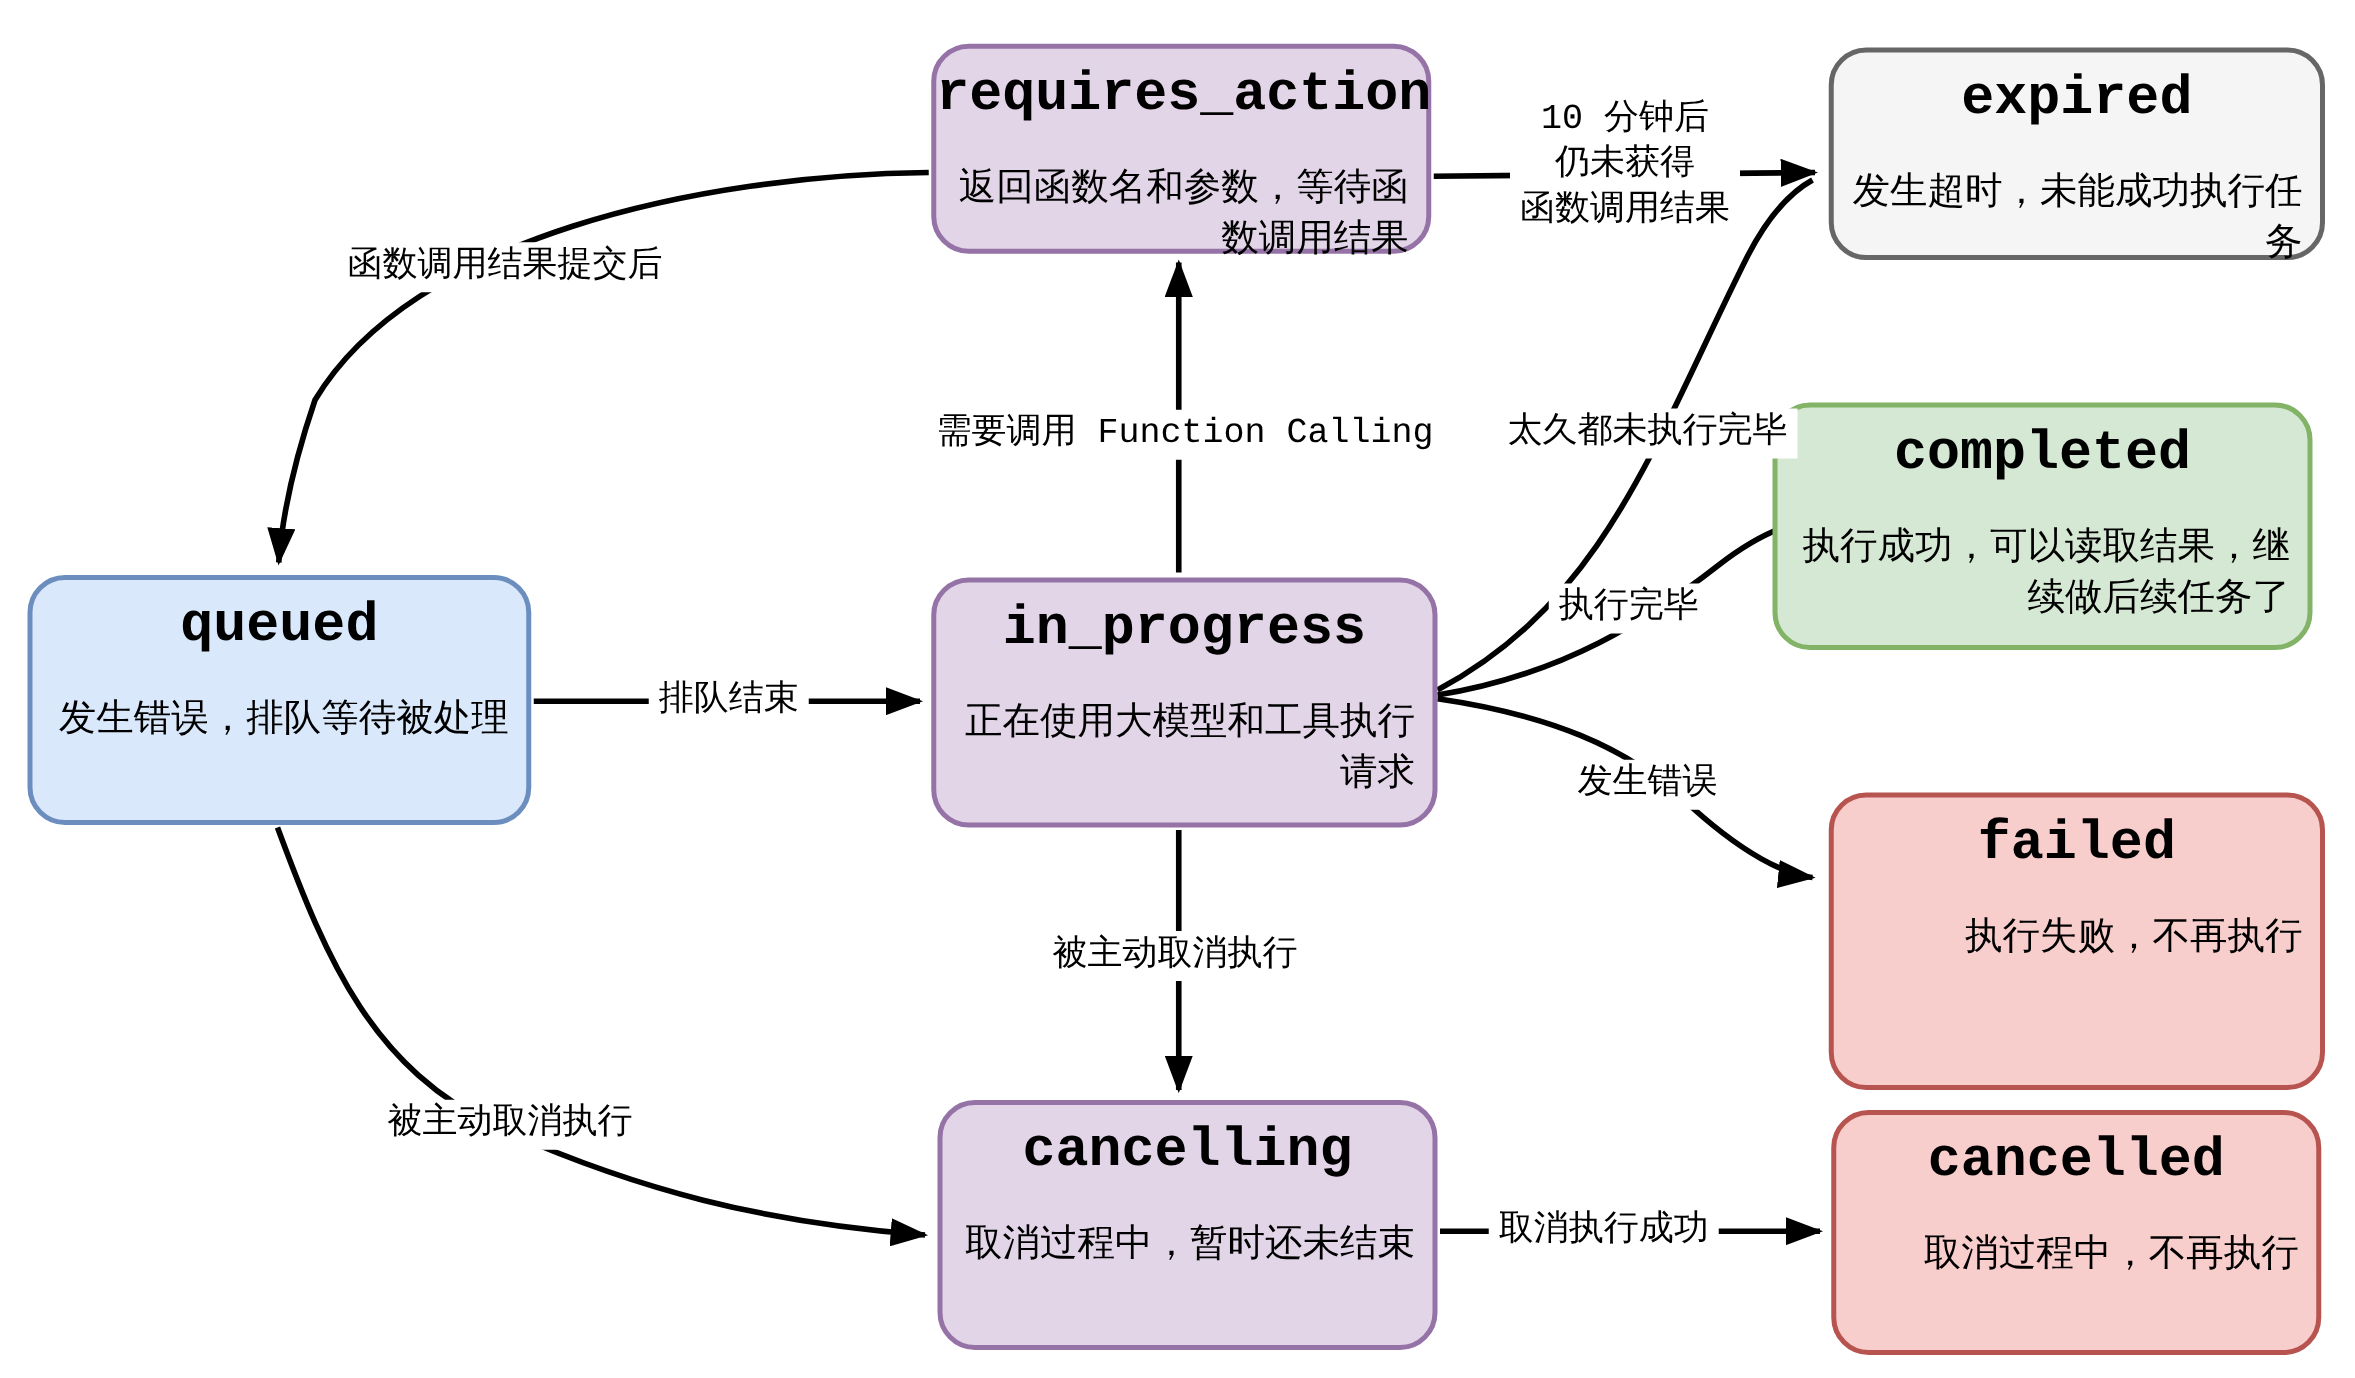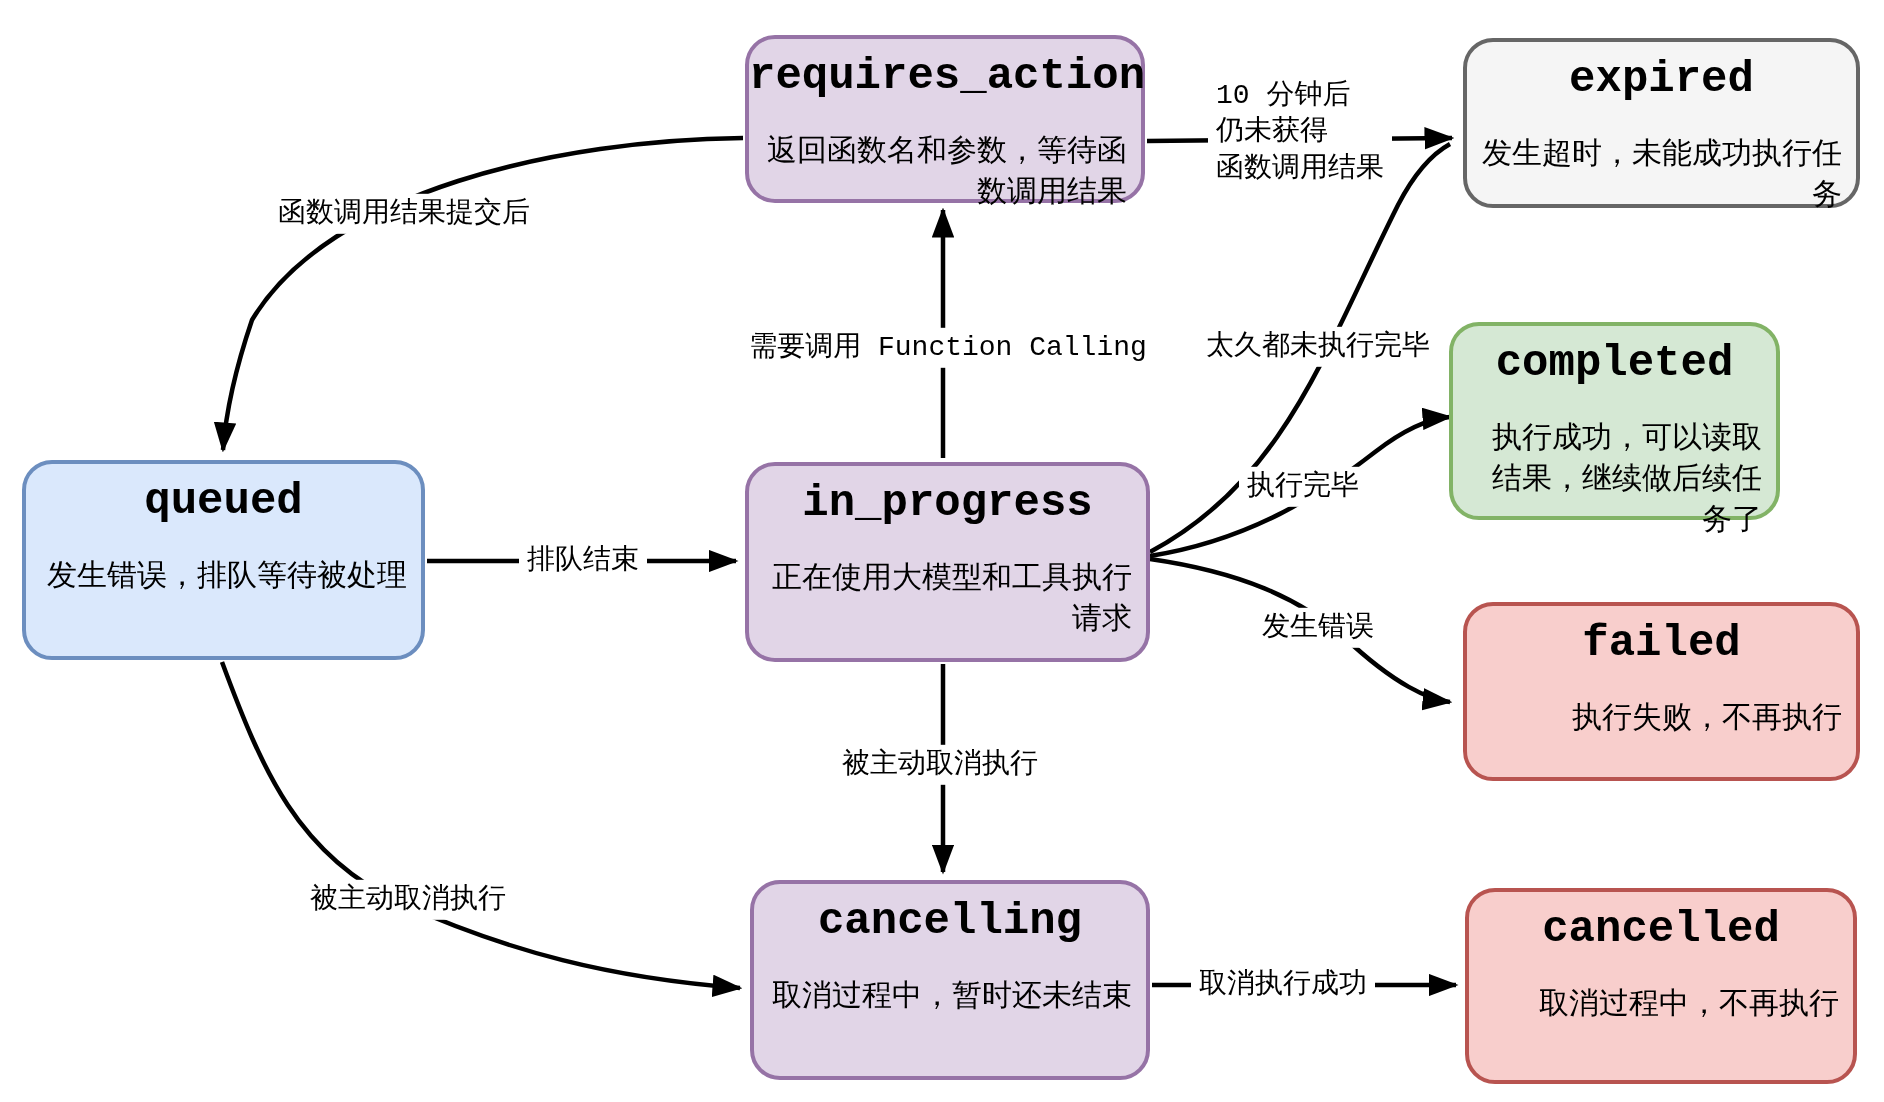--- a/index.html
+++ b/index.html
@@ -13,21 +13,21 @@
   .node-desc{font-size:30px;line-height:1.38;margin-top:30px;padding:0 14px;text-align:right;}
   .purple{background:#E1D5E7;border-color:#9673A6;}
   .blue{background:#DAE8FC;border-color:#6C8EBF;}
   .green{background:#D5E8D4;border-color:#82B366;}
   .red{background:#F8CECC;border-color:#B85450;}
   .gray{background:#F5F5F5;border-color:#666666;}
   .edge-label{
     position:absolute;transform:translate(-50%,-50%);background:#ffffff;
     font-size:28px;line-height:1.3;white-space:nowrap;padding:2px 8px;
   }
-  .edge-label.multiline{white-space:pre-line;}
+  .edge-label.multiline{white-space:pre-line;text-align:center;}
 </style>
 </head>
 <body>
 
 <div id="canvas">
 
   <svg id="edges-svg" viewBox="0 0 1884 1102">
     <defs>
       <marker id="arrow" viewBox="0 0 12 9" refX="11" refY="4.5" markerWidth="30" markerHeight="22.5" orient="auto" markerUnits="userSpaceOnUse">
         <path d="M0,0 L12,4.5 L0,9 Z" fill="#000000"></path>
@@ -60,26 +60,26 @@
   <div class="node blue" style="left:22px;top:460px;width:403px;height:200px">
     <div class="node-title">queued</div>
     <div class="node-desc">发生错误，排队等待被处理</div>
   </div>
 
   <div class="node purple" style="left:745px;top:462px;width:405px;height:200px">
     <div class="node-title">in_progress</div>
     <div class="node-desc">正在使用大模型和工具执行请求</div>
   </div>
 
-  <div class="node green" style="left:1449px;top:322px;width:331px;height:198px">
+  <div class="node green" style="left:1418px;top:322px;width:432px;height:198px">
     <div class="node-title">completed</div>
     <div class="node-desc">执行成功，可以读取结果，继续做后续任务了</div>
   </div>
 
-  <div class="node red" style="left:1463px;top:602px;width:397px;height:179px">
+  <div class="node red" style="left:1463px;top:634px;width:397px;height:238px">
     <div class="node-title">failed</div>
     <div class="node-desc">执行失败，不再执行</div>
   </div>
 
   <div class="node purple" style="left:750px;top:880px;width:400px;height:200px">
     <div class="node-title">cancelling</div>
     <div class="node-desc">取消过程中，暂时还未结束</div>
   </div>
 
   <div class="node red" style="left:1465px;top:888px;width:392px;height:196px">

